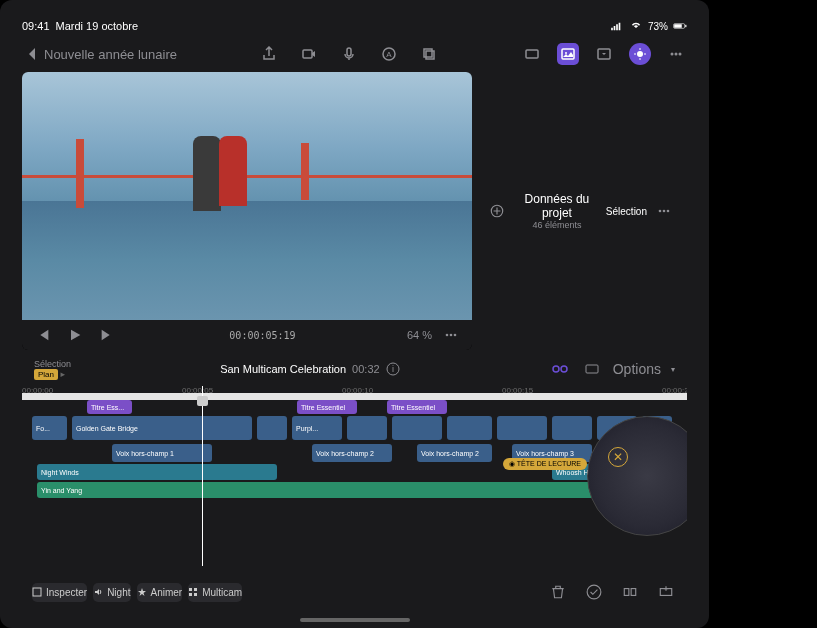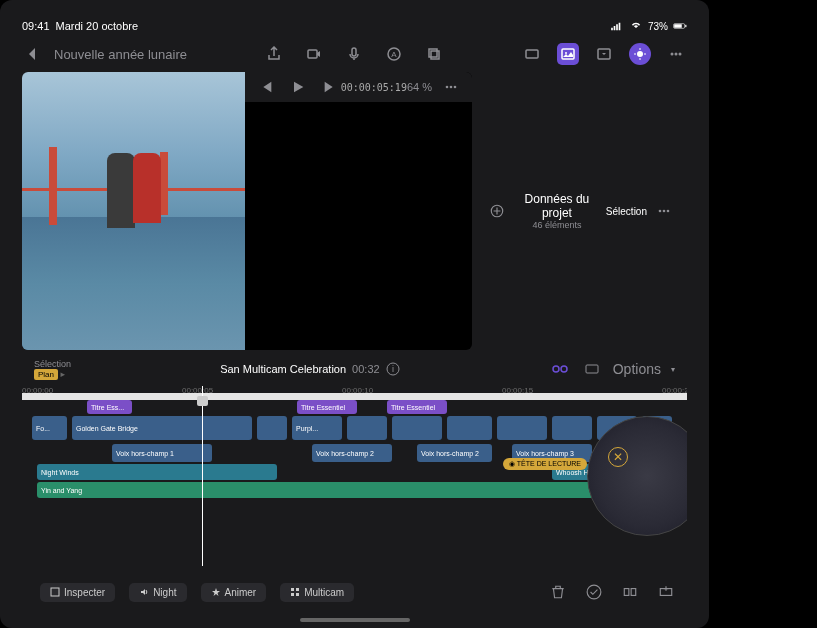--- a/index.html
+++ b/index.html
@@ -3,28 +3,28 @@
 <meta charset="utf-8">
 <style>
 * { margin: 0; padding: 0; box-sizing: border-box; }
 body { font-family: -apple-system, BlinkMacSystemFont, sans-serif; background: #000; width: 817px; height: 628px; overflow: hidden; position: relative; }
 .device { width: 709px; height: 628px; background: #1a1a1c; border-radius: 12px; padding: 18px 22px; position: relative; }
 .status-bar { display: flex; justify-content: space-between; align-items: center; color: #fff; font-size: 11px; height: 16px; margin-bottom: 6px; }
 .status-left { display: flex; gap: 6px; }
 .status-right { display: flex; gap: 5px; align-items: center; }
 .status-right svg { width: 14px; height: 10px; }
 .top-toolbar { display: flex; justify-content: space-between; align-items: center; height: 28px; margin-bottom: 4px; }
-.toolbar-left { display: flex; align-items: center; gap: 10px; color: #8e8e93; font-size: 13px; }
+.toolbar-left { display: flex; align-items: center; color: #8e8e93; font-size: 13px; }
 .toolbar-center { display: flex; gap: 18px; }
 .toolbar-right { display: flex; gap: 14px; align-items: center; }
 .icon-btn { width: 22px; height: 22px; display: flex; align-items: center; justify-content: center; color: #8e8e93; cursor: pointer; }
 .icon-btn.active { color: #fff; background: #6b4ed6; border-radius: 5px; padding: 2px; }
 .icon-btn svg { width: 16px; height: 16px; }
 .main-area { display: flex; gap: 6px; height: 278px; }
-.viewer { flex: 0 0 450px; background: #000; border-radius: 6px; overflow: hidden; position: relative; display: flex; flex-direction: row; }
+.viewer { flex: 0 0 450px; background: #000; border-radius: 6px; overflow: hidden; position: relative; display: flex; flex-direction: column; }
 .viewer-canvas { flex: 1; background: linear-gradient(180deg, #a8c5d8 0%, #7fa8c4 30%, #5a8ba8 60%, #3d6584 100%); position: relative; overflow: hidden; }
 .bridge { position: absolute; bottom: 45%; left: 0; right: 0; height: 35%; }
 .bridge-tower { position: absolute; width: 8px; background: #c94b3a; }
 .water { position: absolute; bottom: 0; left: 0; right: 0; height: 48%; background: linear-gradient(180deg, #4a7595 0%, #5a8aa5 50%, #6b95af 100%); }
 .people { position: absolute; bottom: 42%; left: 38%; width: 60px; height: 80px; }
 .person1 { position: absolute; left: 0; width: 28px; height: 75px; background: #3a3a3a; border-radius: 8px 8px 0 0; }
 .person2 { position: absolute; left: 26px; width: 28px; height: 70px; background: #b8302a; border-radius: 8px 8px 0 0; }
 .viewer-controls { height: 30px; background: #1a1a1c; display: flex; align-items: center; justify-content: space-between; padding: 0 10px; color: #fff; font-size: 11px; }
 .transport { display: flex; gap: 10px; align-items: center; }
 .timecode { color: #aaa; font-family: monospace; font-size: 10px; }
@@ -52,33 +52,33 @@
 .clip { position: absolute; height: 100%; border-radius: 3px; font-size: 7px; color: #fff; padding: 2px 4px; overflow: hidden; white-space: nowrap; display: flex; align-items: center; }
 .clip.title { background: #7b4fc7; height: 14px; }
 .clip.video { background: #3a5f8a; height: 24px; }
 .clip.audio { background: #2a7a8f; height: 16px; }
 .clip.music { background: #2a8f6a; height: 16px; }
 .clip.vo { background: #3a5f8a; }
 .jog-wheel { position: absolute; right: -20px; bottom: 30px; width: 120px; height: 120px; border-radius: 50%; background: radial-gradient(circle, #3a3a45 0%, #2a2a35 60%, #1a1a25 100%); border: 1px solid #444; }
 .jog-close { position: absolute; top: 30px; left: 20px; width: 20px; height: 20px; border-radius: 50%; border: 1px solid #d4a73a; color: #d4a73a; display: flex; align-items: center; justify-content: center; font-size: 12px; }
 .bottom-toolbar { position: absolute; bottom: 22px; left: 22px; right: 22px; height: 28px; display: flex; justify-content: space-between; align-items: center; padding: 0 10px; }
 .bottom-left { display: flex; gap: 6px; }
-.tool-btn { background: #2a2a2e; color: #ccc; padding: 4px 10px; border-radius: 5px; font-size: 10px; display: flex; align-items: center; gap: 4px; cursor: pointer; margin-left: 8px; }
+.tool-btn { background: #2a2a2e; color: #ccc; padding: 4px 0; border-radius: 5px; font-size: 10px; display: flex; align-items: center; gap: 4px; cursor: pointer; }
 .bottom-right { display: flex; gap: 14px; color: #6b6b6b; }
 .home-indicator { position: absolute; bottom: 6px; left: 50%; transform: translateX(-50%); width: 110px; height: 4px; background: #666; border-radius: 2px; }
 .tete-lecture { position: absolute; right: 100px; top: 72px; background: #d4a73a; color: #000; font-size: 7px; padding: 2px 6px; border-radius: 8px; z-index: 5; }
 </style>
 </head>
 <body>
 
 <div class="device">
   <div class="status-bar">
     <div class="status-left">
       <span>09:41</span>
-      <span>Mardi 20 octobre</span>
+      <span>Mardi 19 octobre</span>
     </div>
     <div class="status-right">
       <svg viewBox="0 0 16 12">
           <path fill="#fff" d="M1 8h2v3H1zM4 6h2v5H4zM7 4h2v7H7zM10 2h2v9h-2z"></path>
         </svg>
       <svg viewBox="0 0 16 12">
           <path fill="#fff" d="M8 2a6 6 0 00-5 2.5l1.5 1.2A4 4 0 018 4a4 4 0 013.5 1.7L13 4.5A6 6 0 008 2zm0 3a3 3 0 00-2.5 1.3l2.5 2 2.5-2A3 3 0 008 5z"></path>
         </svg>
       <span style="font-size:10px">73%</span>
       <svg viewBox="0 0 24 12">

